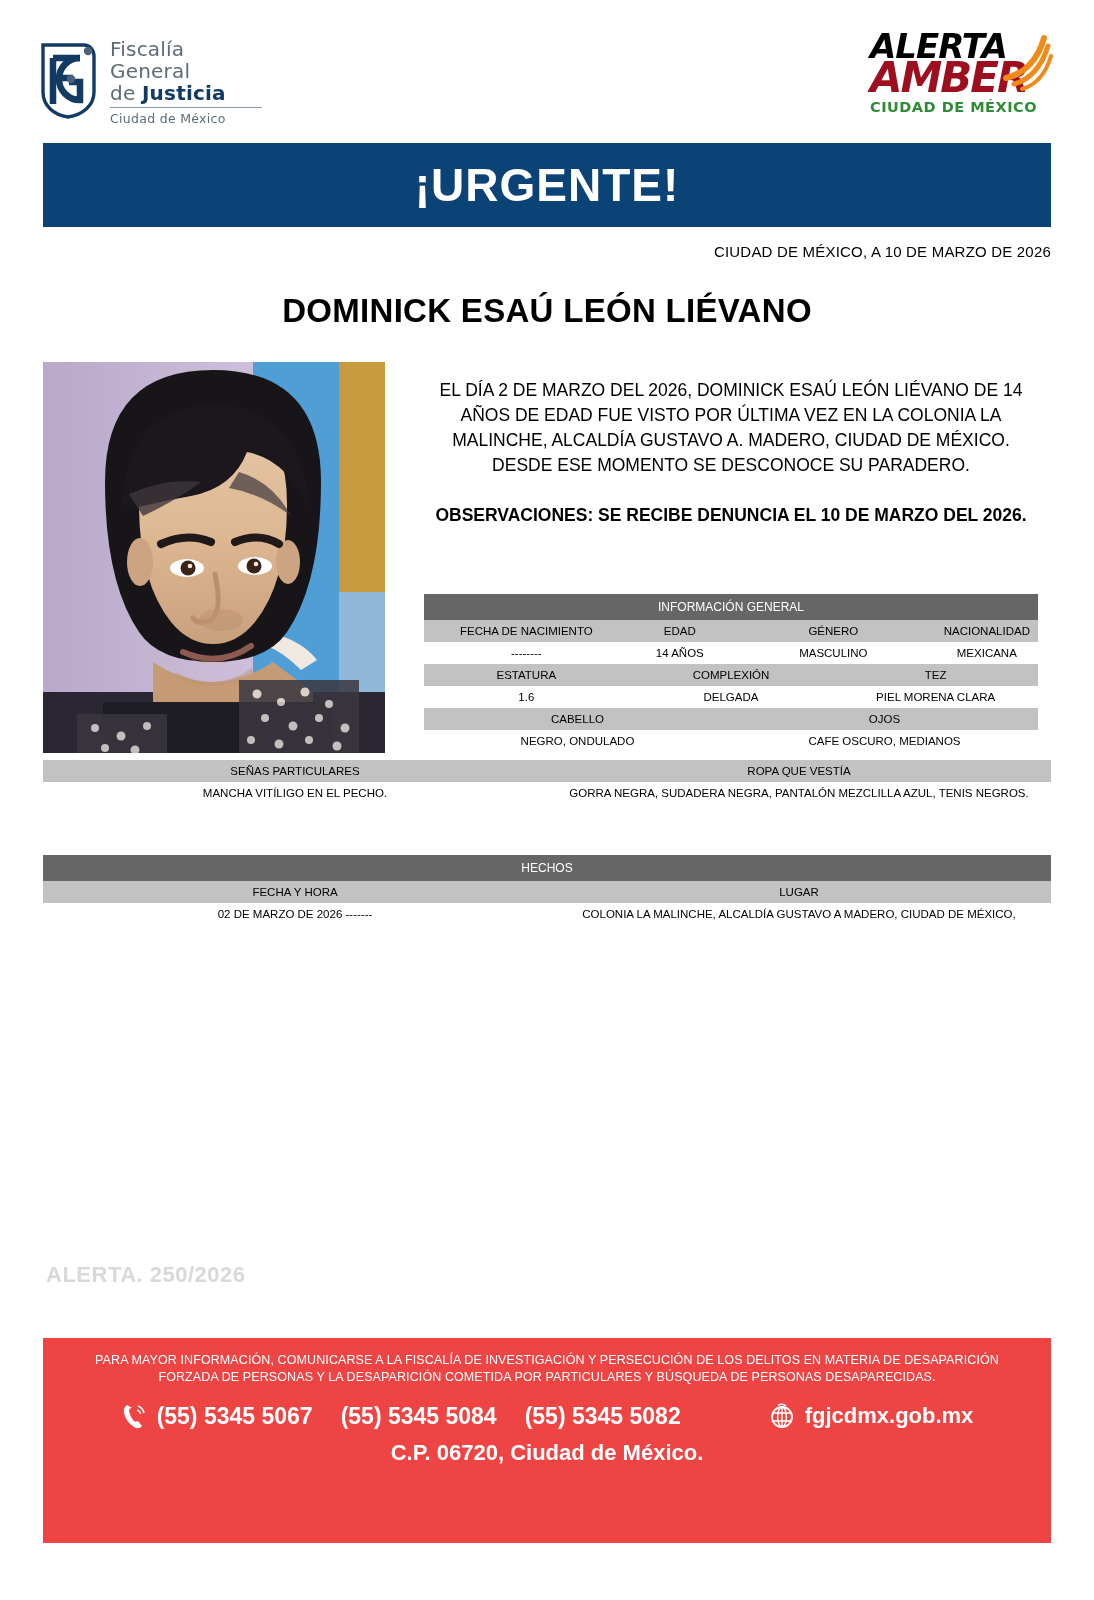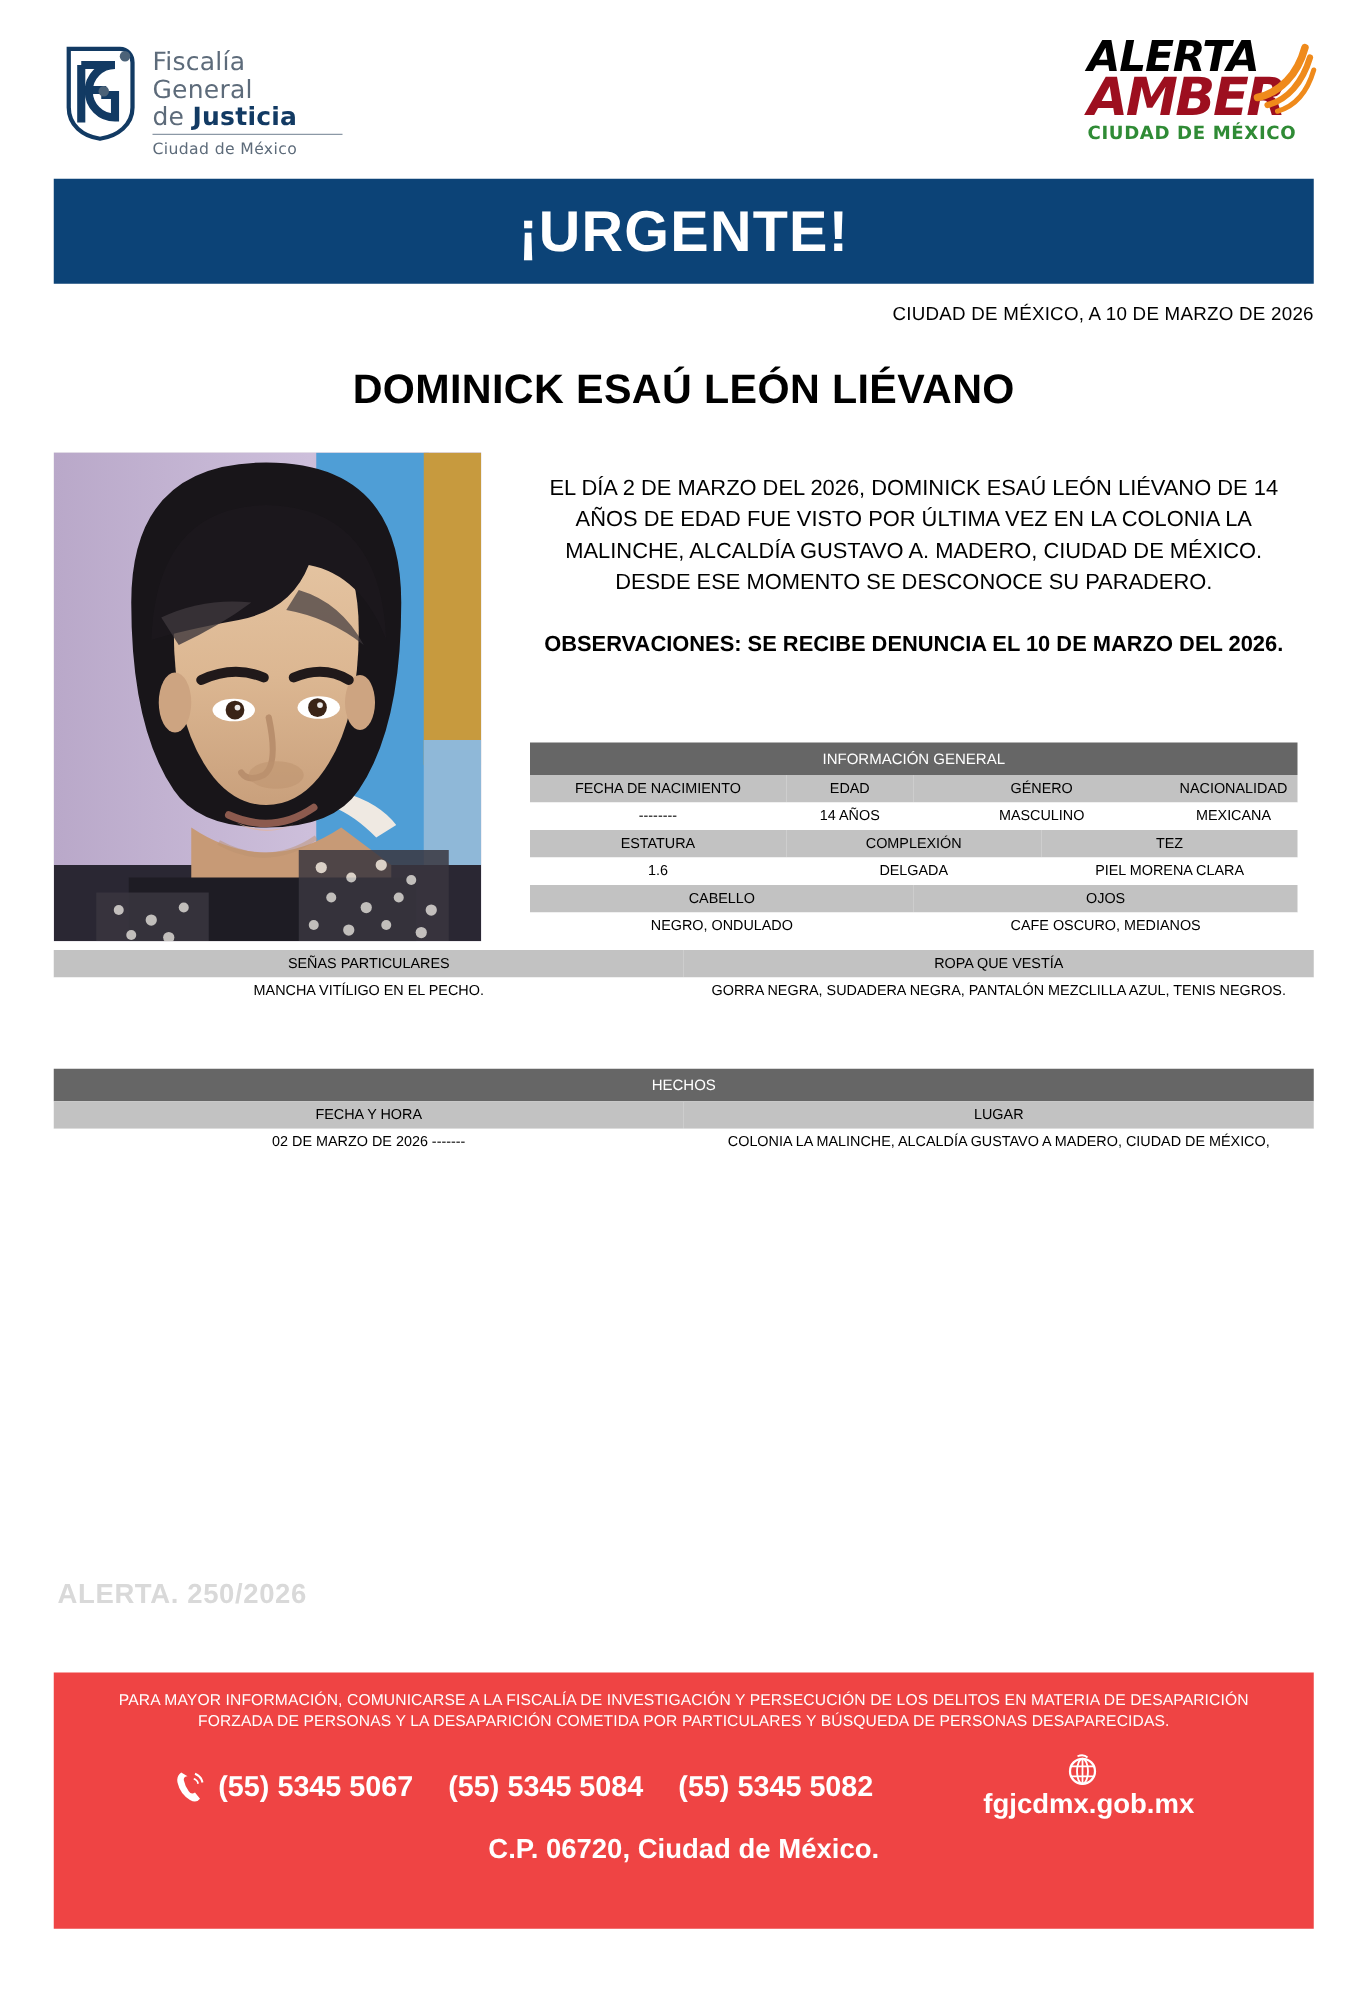--- a/index.html
+++ b/index.html
@@ -12,22 +12,22 @@
     position:relative;
     overflow:hidden;
   }
   .page{position:relative;width:1094px;height:1600px;}
 
   
   .header{
     position:absolute;left:0;top:0;width:1094px;height:140px;
   }
   .fgj-logo{
-    position:absolute;left:52px;top:36px;
-    display:flex;align-items:flex-start;
+    position:absolute;left:40px;top:36px;
+    display:flex;align-items:center;
   }
   .fgj-shield{width:60px;height:78px;flex:0 0 auto;}
   .fgj-text{margin-left:10px;padding-top:2px;}
   .fgj-line{
     font-family:"DejaVu Sans", sans-serif;
     font-size:20px;line-height:22px;color:#5d6b7a;font-weight:400;
     letter-spacing:.2px;
   }
   .fgj-line b{color:#123a63;font-weight:700;}
   .fgj-rule{
@@ -148,21 +148,21 @@
     margin-top:16px;display:flex;align-items:center;justify-content:center;
     gap:0px;
   }
   .phone-icon,.web-icon{
     display:inline-block;vertical-align:middle;margin-right:10px;
   }
   .contact-num{
     font-size:23px;font-weight:700;letter-spacing:0px;margin-right:28px;
   }
   .contact-num:last-of-type{margin-right:0;}
-  .web-block{display:flex;align-items:center;margin-left:60px;flex-direction:column;}
+  .web-block{display:flex;align-items:center;margin-left:60px;}
   .web-text{font-size:22px;font-weight:700;}
   .footer-addr{
     text-align:center;font-size:22px;font-weight:700;line-height:29px;
     margin-top:8px;
   }
 </style>
 </head>
 <body>
 
 <div class="page">

